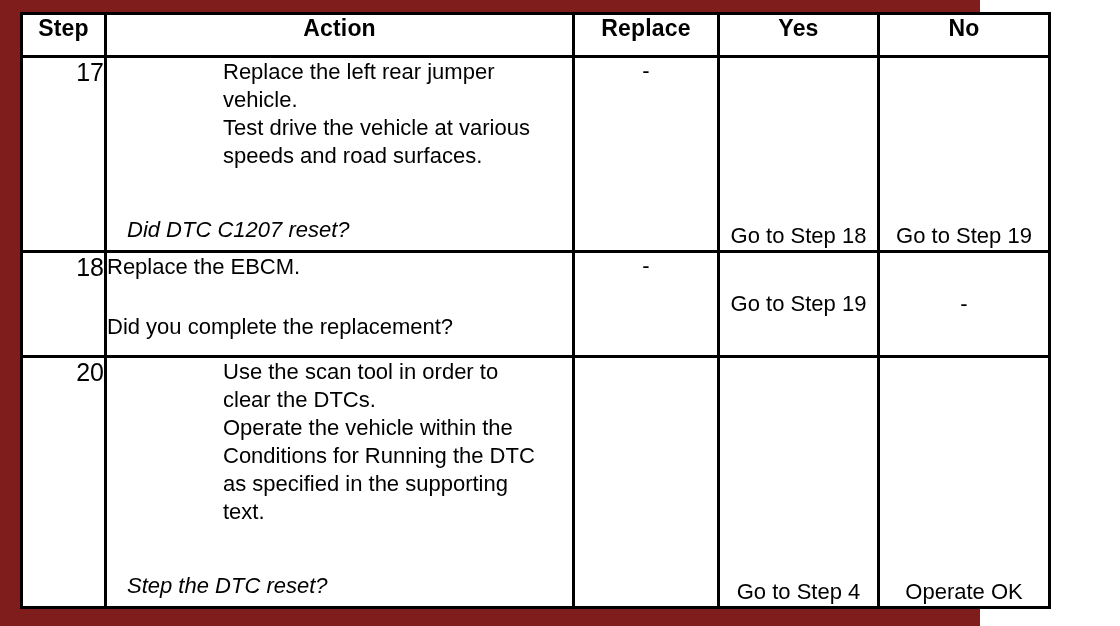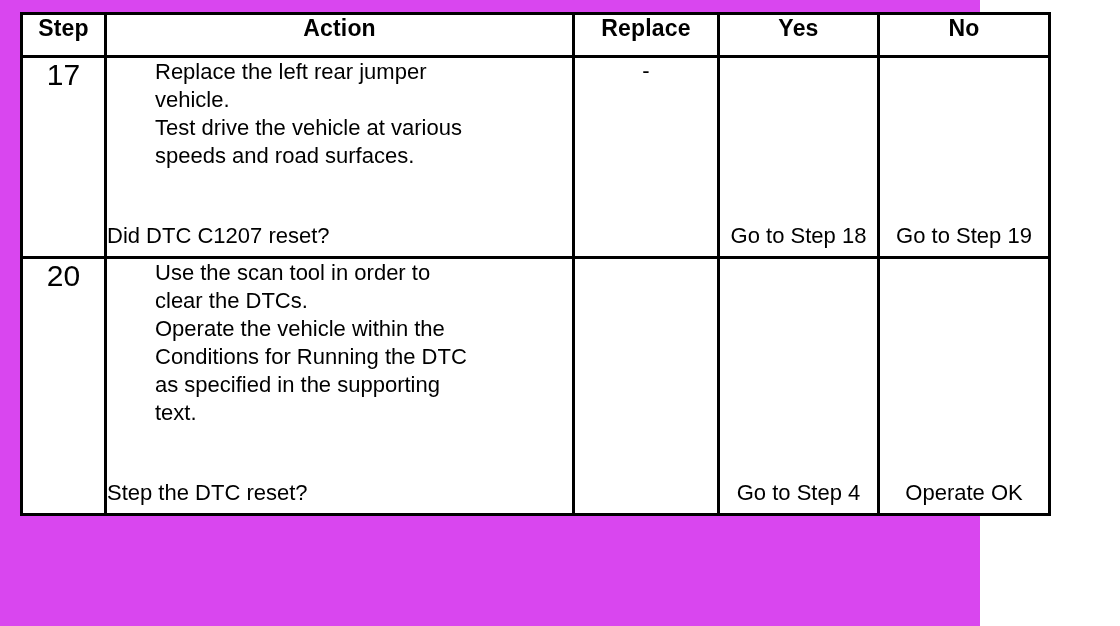--- a/index.html
+++ b/index.html
@@ -13,21 +13,21 @@
     height: 626px;
     font-family: "Liberation Sans", sans-serif;
     color: #000000;
     overflow: hidden;
   }
 
   .page {
     position: relative;
     width: 980px;
     height: 626px;
-    background: #d946ef;
+    background: #7f1d1d;
   }
 
   table.diag {
     position: absolute;
     left: 20px;
     top: 12px;
     width: 1028px;
     border-collapse: collapse;
     table-layout: fixed;
     background: #ffffff;
@@ -53,63 +53,64 @@
     height: 40px;
     font-size: 23px;
     font-weight: bold;
     text-align: center;
     vertical-align: middle;
     letter-spacing: 0.2px;
   }
 
   
   td.step-cell {
-    text-align: center;
+    text-align: right;
     vertical-align: middle;
-    font-size: 30px;
+    font-size: 25px;
   }
 
   td.action-cell {
     position: relative;
     font-size: 22px;
     line-height: 28px;
     padding: 6px 4px 4px 6px;
   }
 
   td.values-cell {
     text-align: center;
     vertical-align: middle;
     font-size: 22px;
   }
 
   td.rc {            
     text-align: center;
     font-size: 22px;
     line-height: 28px;
   }
-  td.rc.bottom  { vertical-align: bottom; padding-bottom: 6px; }
+  td.rc.bottom  { vertical-align: bottom; padding-bottom: 0; }
   td.rc.middle  { vertical-align: middle; }
 
   
   .instr {
     margin: 0;
-    padding: 0 0 0 48px;
+    padding: 0 0 0 116px;
   }
   .instr .ln { display: block; white-space: nowrap; }
 
   .question {
     margin: 0;
     padding: 0;
     white-space: nowrap;
   }
   
   .action-cell.tall .question {
     position: absolute;
-    left: 0;
+    left: 20px;
     bottom: 6px;
+    font-style: italic;
   }
   .action-cell.short .question { margin-top: 32px; }
 
   
   tr.row-17 td { height: 192px; }
   tr.row-18 td { height: 102px; }
   tr.row-19 td { height: 248px; }
 </style>
 </head>
 <body>
@@ -146,20 +147,32 @@
             <span class="ln">Test drive the vehicle at various</span>
             <span class="ln">speeds and road surfaces.</span>
           </div>
           <div class="question">Did DTC C1207 reset?</div>
         </td>
         <td class="values-cell">-</td>
         <td class="rc bottom">Go to Step 18</td>
         <td class="rc bottom">Go to Step 19</td>
       </tr>
 
+      <tr class="row-18">
+        <td class="step-cell">18</td>
+        <td class="action-cell short">
+          <div class="instr" style="padding-left:0">
+            <span class="ln">Replace the EBCM.</span>
+          </div>
+          <div class="question">Did you complete the replacement?</div>
+        </td>
+        <td class="values-cell">-</td>
+        <td class="rc middle">Go to Step 19</td>
+        <td class="rc middle">-</td>
+      </tr>
 
       <tr class="row-19">
         <td class="step-cell">20</td>
         <td class="action-cell tall">
           <div class="instr">
             <span class="ln">Use the scan tool in order to</span>
             <span class="ln">clear the DTCs.</span>
             <span class="ln">Operate the vehicle within the</span>
             <span class="ln">Conditions for Running the DTC</span>
             <span class="ln">as specified in the supporting</span>

